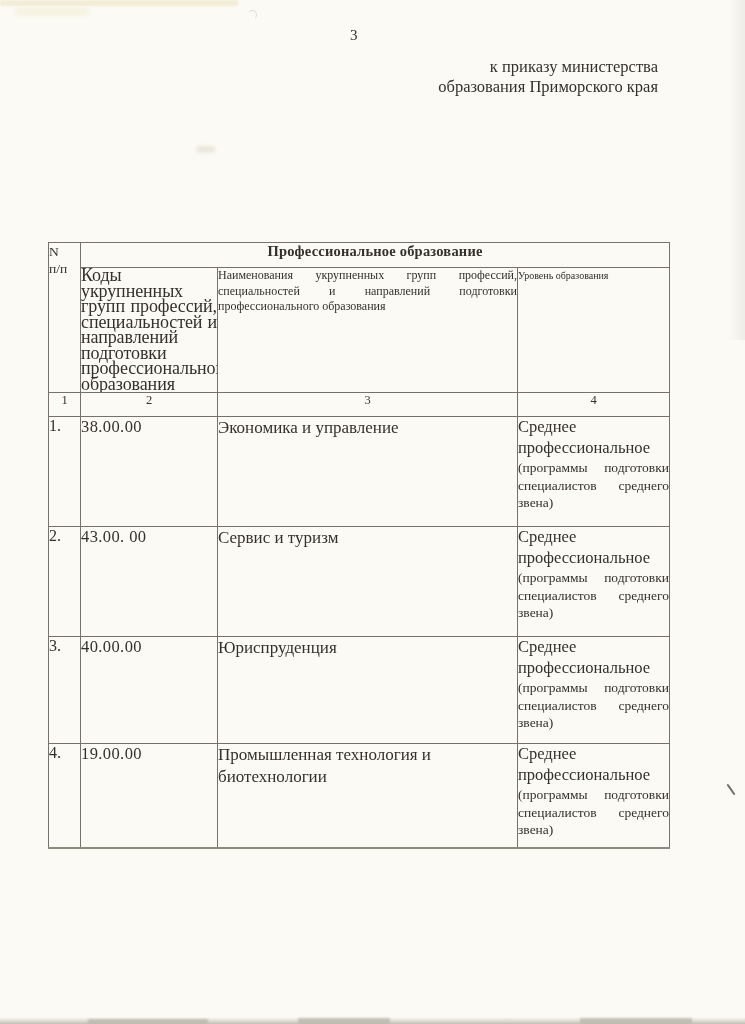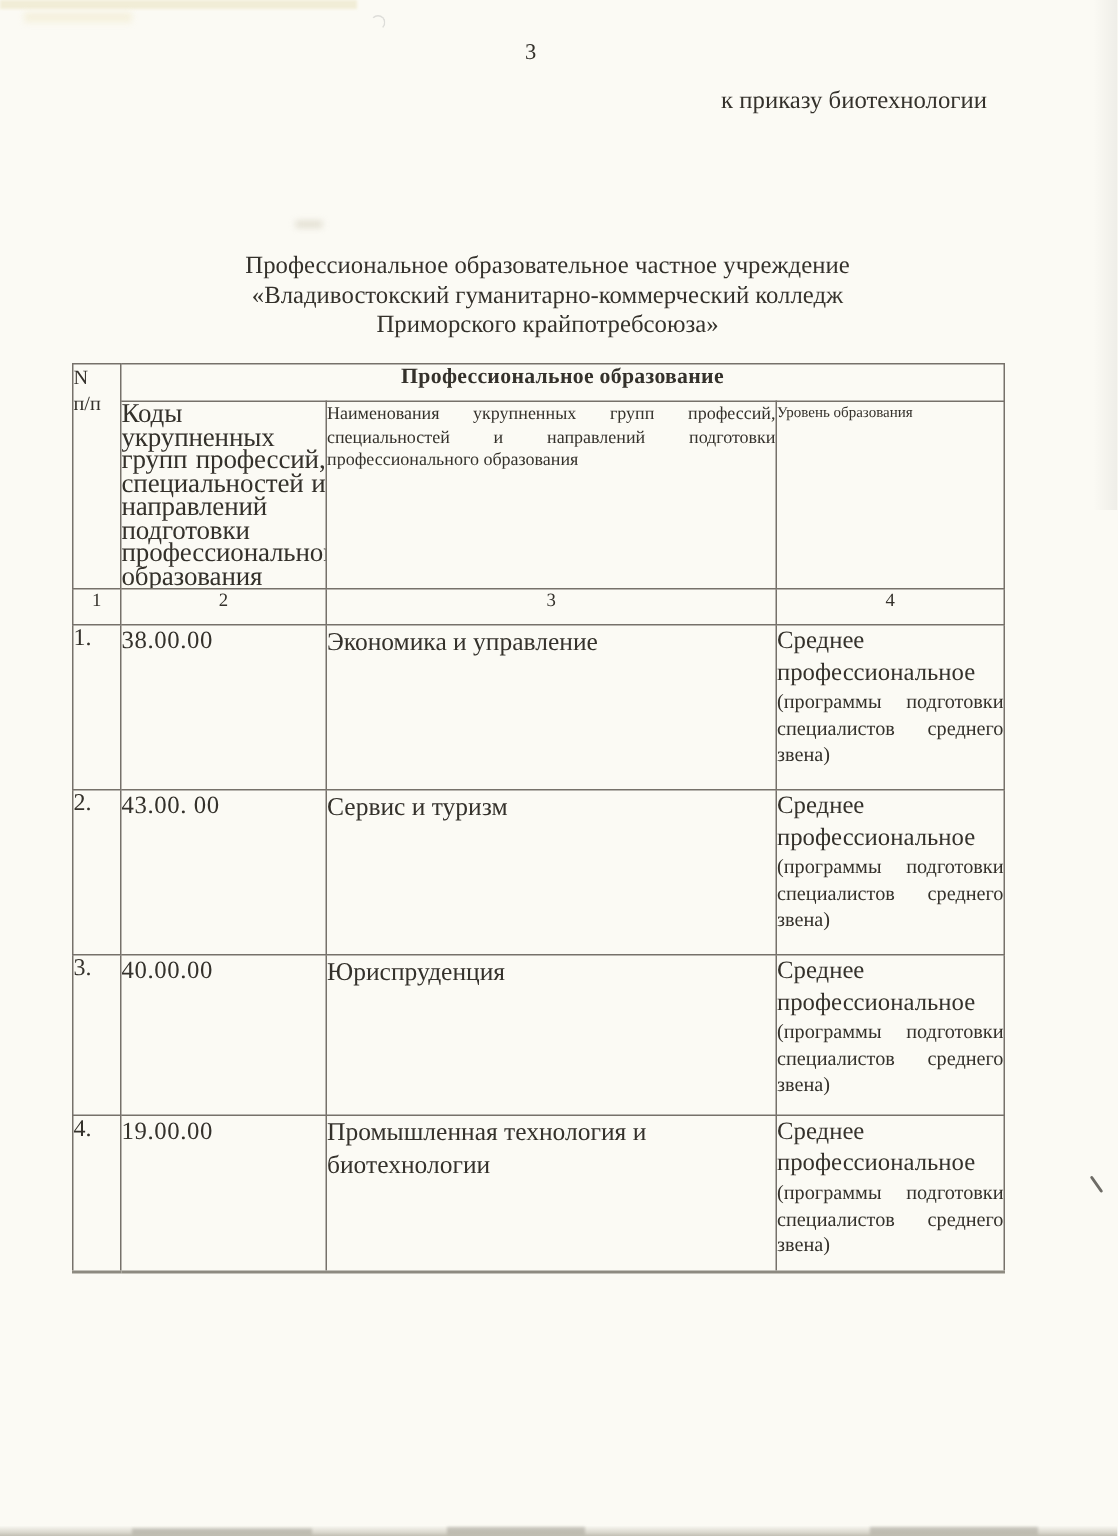--- a/index.html
+++ b/index.html
@@ -64,28 +64,24 @@
   <div class="mark-slash"></div>
   <div class="right-shade"></div>
   <div class="smudge sm1"></div>
   <div class="smudge sm2"></div>
   <div class="smudge sm3"></div>
   <div class="bottom-edge"></div>
 
   <div class="page-number">3</div>
 
   <div class="order-ref">
-    <div>к приказу биотехнологии</div>
+    <div>к приказу министерства</div>
+    <div>образования Приморского края</div>
   </div>
 
-  <div class="institution">
-    <div>Профессиональное образовательное частное учреждение</div>
-    <div>«Владивостокский гуманитарно-коммерческий колледж</div>
-    <div>Приморского крайпотребсоюза»</div>
-  </div>
 
   <table class="programs">
     <colgroup>
       <col style="width:32px">
         <col style="width:137px">
         <col style="width:300px">
         <col style="width:152px">
     </colgroup>
     <tbody>
       <tr class="row-a">

